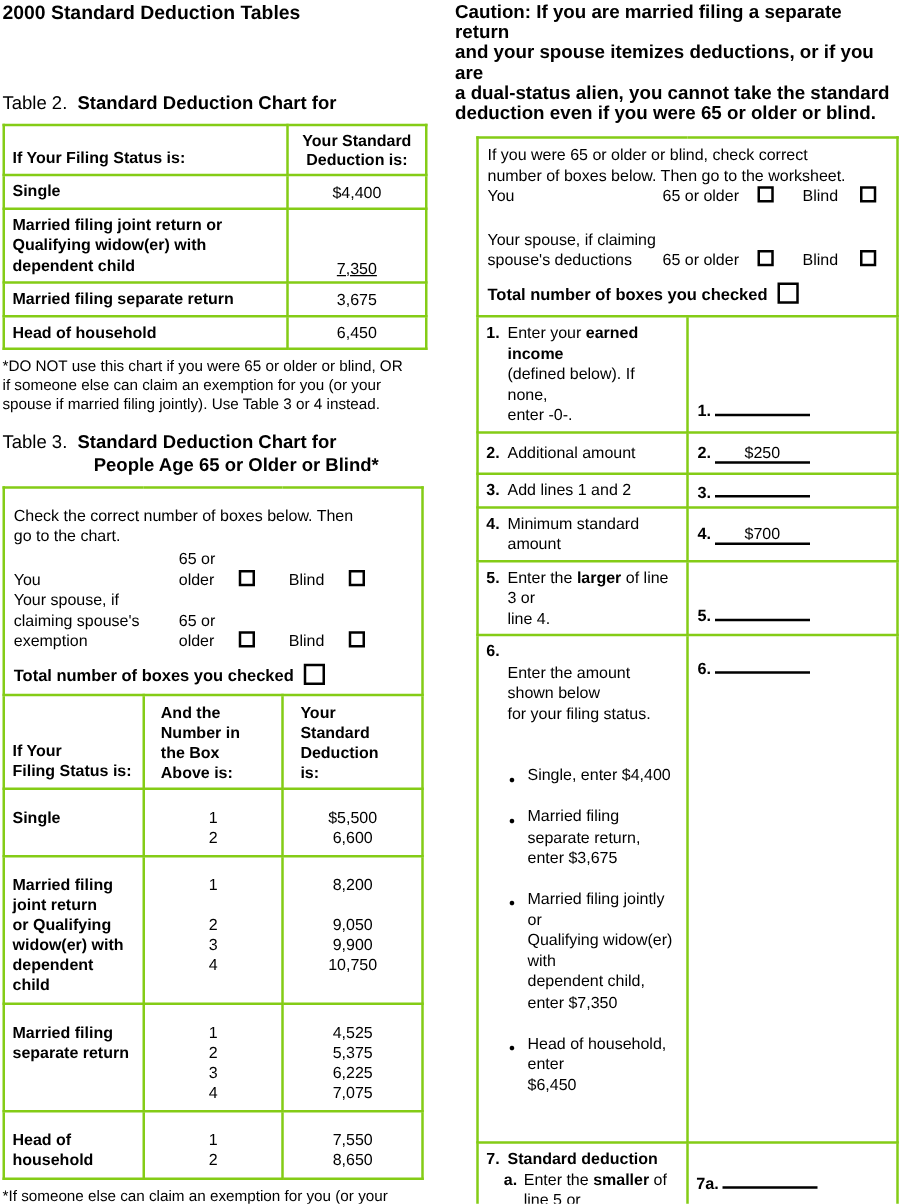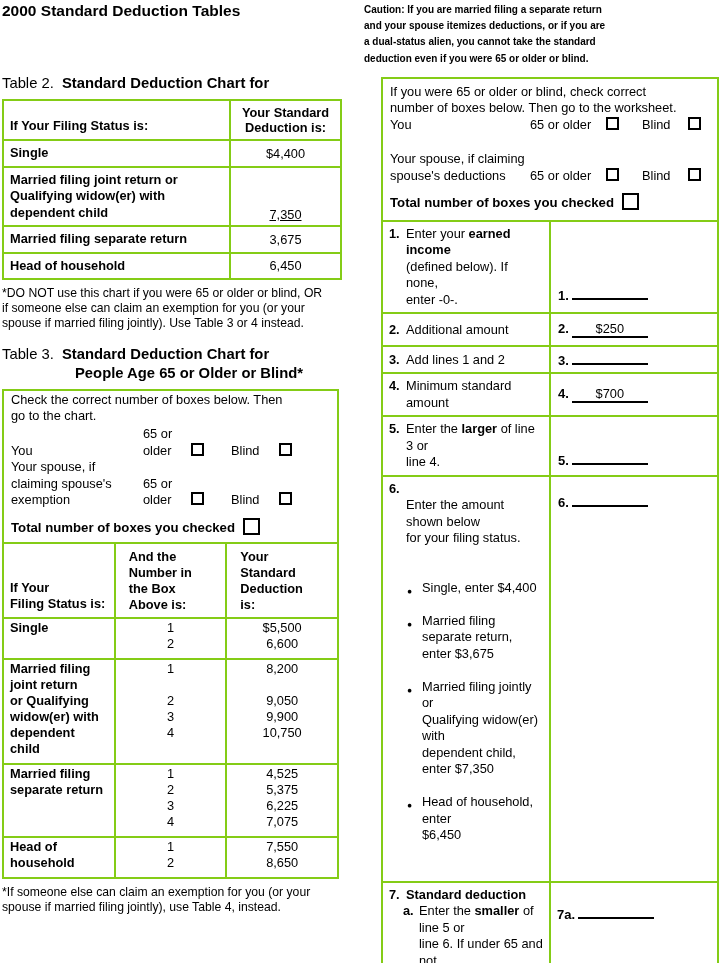--- a/index.html
+++ b/index.html
@@ -13,21 +13,21 @@
   .col-right { width:365px; flex:0 0 365px; padding-left:10px; }
 
   .pre { white-space:pre-line; }
   .doc-title { font-size:15.5px; font-weight:bold; margin:0 0 54px 0; line-height:18px; }
 
   .tbl-heading { display:flex; margin:0 0 6px 0; line-height:19px; }
   .tbl-label { font-size:14.8px; flex:0 0 60px; }
   .tbl-title { font-size:14.8px; font-weight:bold; }
   .tbl-title .line2 { margin-left:13px; }
 
-  .caution { font-weight:bold; font-size:10px; line-height:16.2px; margin-bottom:10px; }
+  .caution { font-weight:bold; font-size:15px; line-height:16.2px; margin-bottom:10px; }
 
   table { border-collapse:collapse; table-layout:fixed; }
   td, th { border:2px solid #84cc16; padding:4px 6px; vertical-align:middle; }
 
   
   .t2-table { width:338px; }
   .t2-table .c-status { width:227px; }
   .t2-table .c-amt { width:111px; }
   .t2-table th { font-weight:bold; text-align:left; height:40px; }
   .t2-table th.h-amt { text-align:center; vertical-align:middle; }
@@ -48,21 +48,21 @@
   .checksec .intro { margin-bottom:2px; }
   .t3-grid { display:grid; grid-template-columns:132px 48px 40px 48px 30px; align-items:end; }
   .t3-grid > div { line-height:16.5px; }
   .cb { display:inline-block; width:13px; height:13px; border:2px solid #000; background:#fff; vertical-align:-1px; }
   .cb.big { width:17px; height:17px; vertical-align:-3px; }
   .total-line { font-weight:bold; margin-top:9px; font-size:13.2px; }
   .total-line .cb { margin-left:8px; }
   .t3-table th { font-weight:bold; text-align:left; vertical-align:top; line-height:16px; padding-top:5px; }
   .t3-table th.h1 { vertical-align:bottom; padding-bottom:5px; }
   .t3-table th.h2, .t3-table th.h3 { padding-left:13px; }
-  .t3-table td { vertical-align:top; line-height:16px; padding-top:1px; padding-bottom:6px; }
+  .t3-table td { vertical-align:top; line-height:16px; padding-top:14px; padding-bottom:6px; }
   .t3-table td.status { font-weight:bold; }
   .t3-table td.nums, .t3-table td.amts { text-align:center; }
 
   
   .t4-table { width:338px; margin-left:17px; }
   .t4-table .wc1 { width:230px; }
   .t4-table .wc2 { width:104px; }
   .t4-intro { line-height:16.5px; padding:5px 7px 8px 7px; }
   .t4-grid { display:grid; grid-template-columns:140px 76px 36px 46px 22px; align-items:end; }
   .t4-spouse-l1 { margin-top:18px; }

